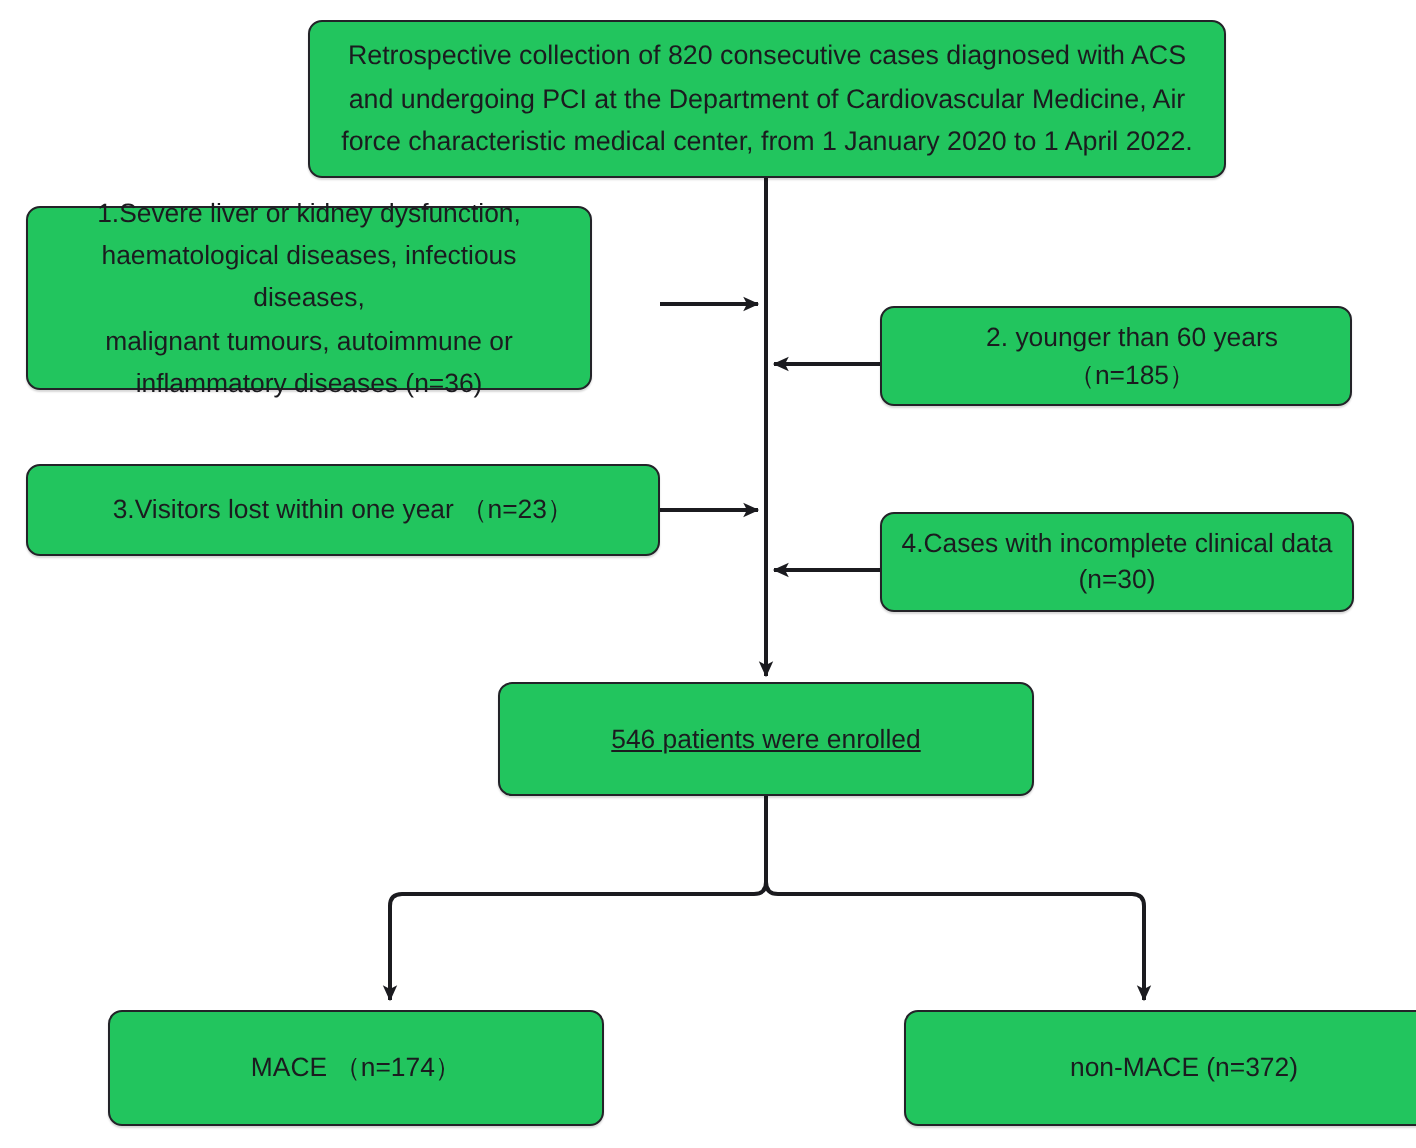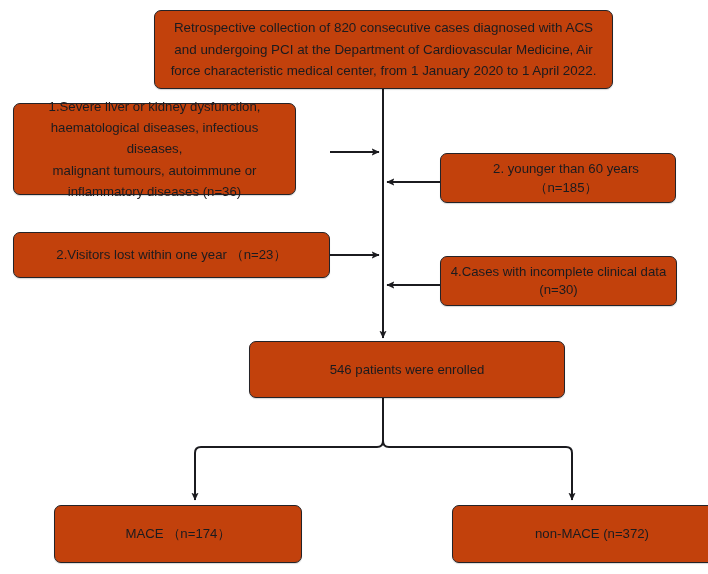--- a/index.html
+++ b/index.html
@@ -31,21 +31,21 @@
     top: 0;
     width: 708px;
     height: 574px;
     z-index: 1;
   }
 
   .node {
     position: absolute;
     z-index: 2;
     box-sizing: border-box;
-    background: #c2410c;
+    background: #22c55e;
     border: 1.6px solid #232328;
     border-radius: 7px;
     display: flex;
     align-items: center;
     justify-content: center;
     text-align: center;
     color: #1b1b1f;
     font-size: 13.2px;
     line-height: 1.47;
     padding: 2px 8px;
@@ -56,21 +56,21 @@
     display: block;
     white-space: pre-line;
   }
 
   
   #node-source      { left: 154px; top: 10px;  width: 459px; height: 79px; }
   #node-exclusion-1 { left: 13px;  top: 103px; width: 283px; height: 92px; }
   #node-exclusion-2 { left: 440px; top: 153px; width: 236px; height: 50px; padding-left: 24px; }
   #node-exclusion-3 { left: 13px;  top: 232px; width: 317px; height: 46px; }
   #node-exclusion-4 { left: 440px; top: 256px; width: 237px; height: 50px; }
-  #node-enrolled    { left: 249px; top: 341px; width: 316px; height: 57px; }
+  #node-enrolled    { left: 249px; top: 341px; width: 268px; height: 57px; text-decoration: underline; }
   #node-mace        { left: 54px;  top: 505px; width: 248px; height: 58px; }
   #node-non-mace    { left: 452px; top: 505px; width: 280px; height: 58px; text-align: center; }
 
   #node-source      { font-size: 13.4px; line-height: 1.62; padding: 0 10px; }
   #node-exclusion-1 { line-height: 1.6; }
   #node-exclusion-4 { line-height: 1.35; }
 </style>
 </head>
 <body>
 
@@ -112,21 +112,21 @@
 haematological diseases, infectious diseases,
 malignant tumours, autoimmune or
 inflammatory diseases (n=36)</span>
   </div>
 
   <div class="node" id="node-exclusion-2">
     <span class="node-text">2. younger than 60 years （n=185）</span>
   </div>
 
   <div class="node" id="node-exclusion-3">
-    <span class="node-text">2.Visitors lost within one year （n=23）</span>
+    <span class="node-text">3.Visitors lost within one year （n=23）</span>
   </div>
 
   <div class="node" id="node-exclusion-4">
     <span class="node-text">4.Cases with incomplete clinical data
 (n=30)</span>
   </div>
 
   <div class="node" id="node-enrolled">
     <span class="node-text">546 patients were enrolled</span>
   </div>

